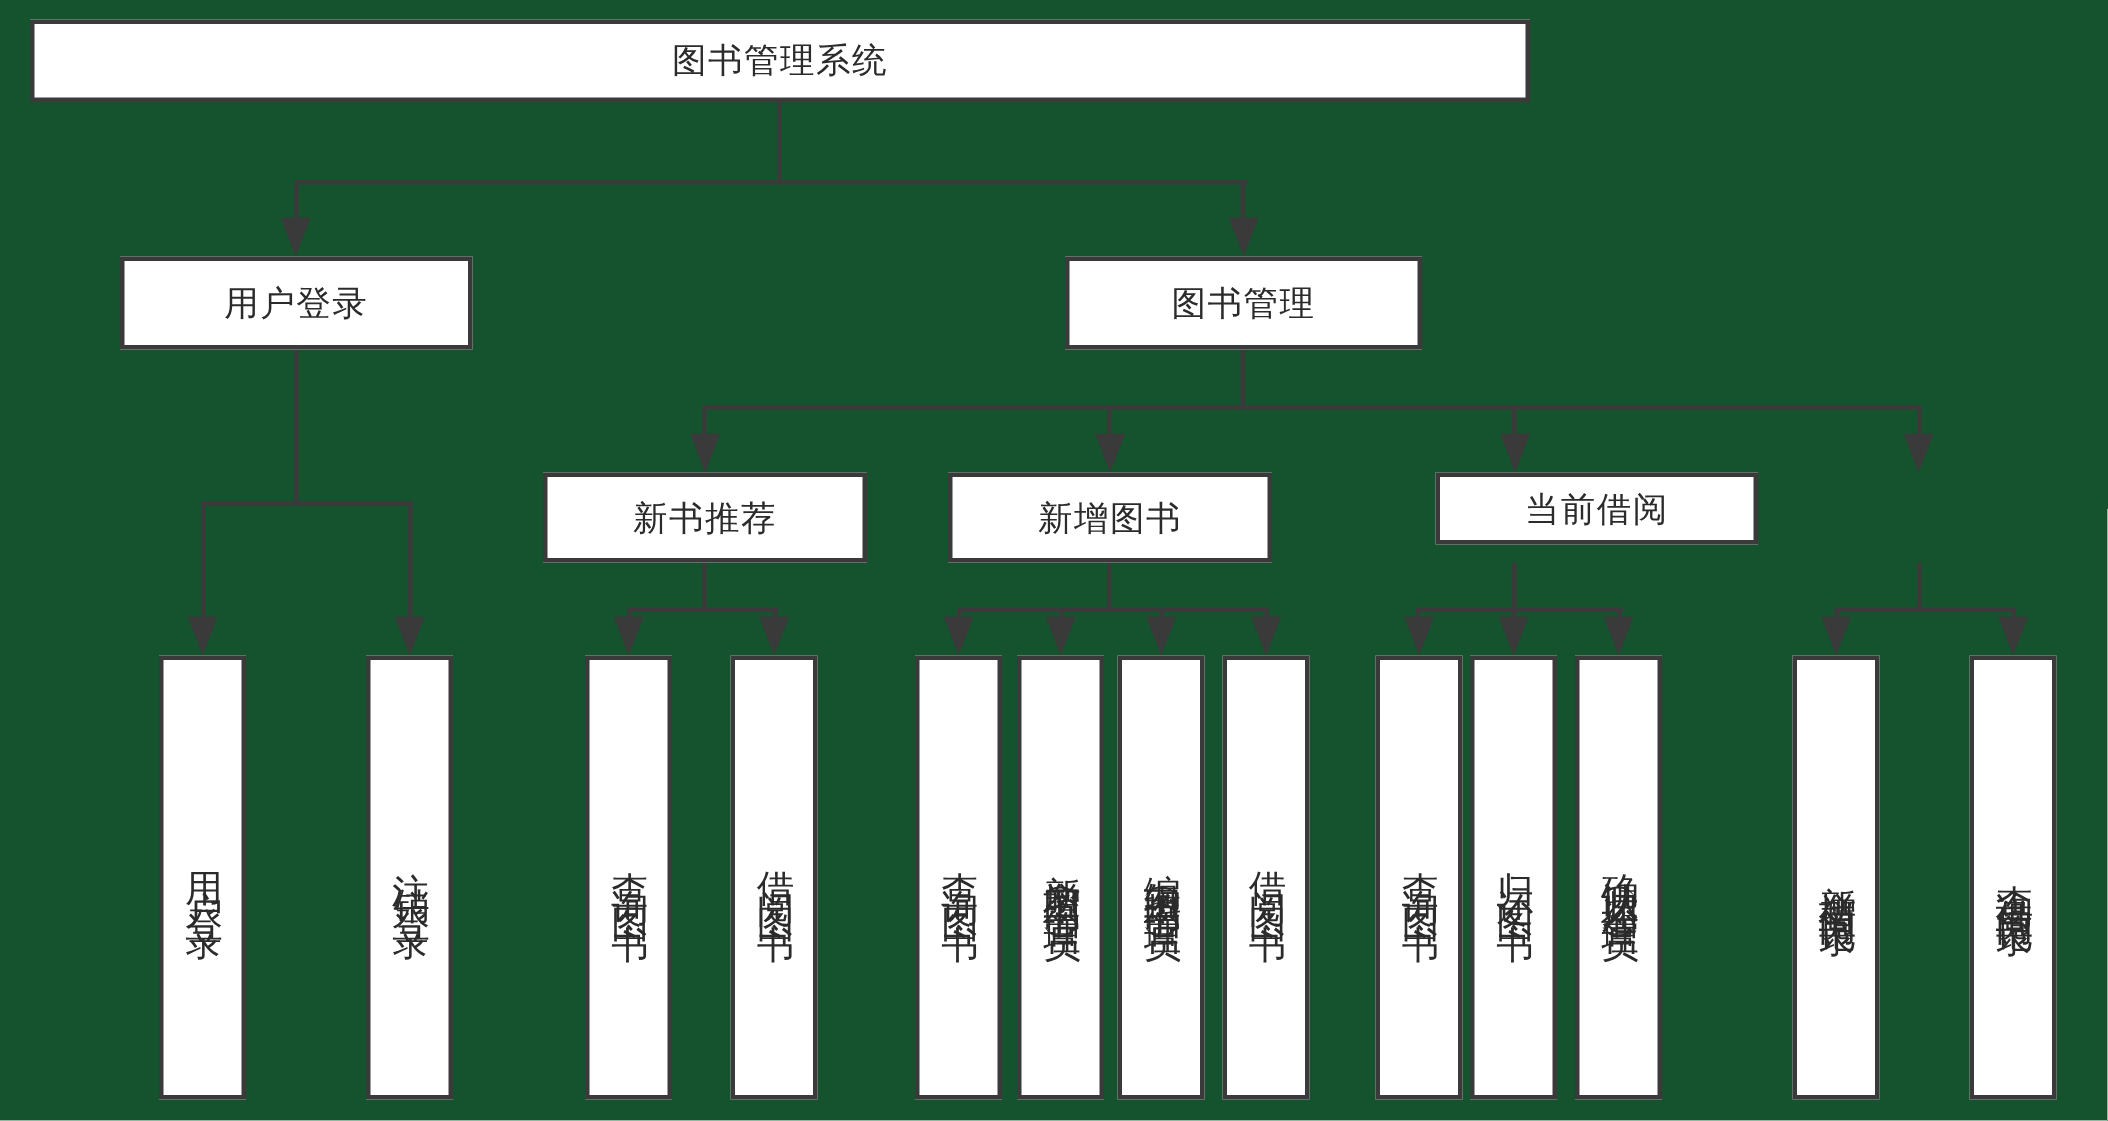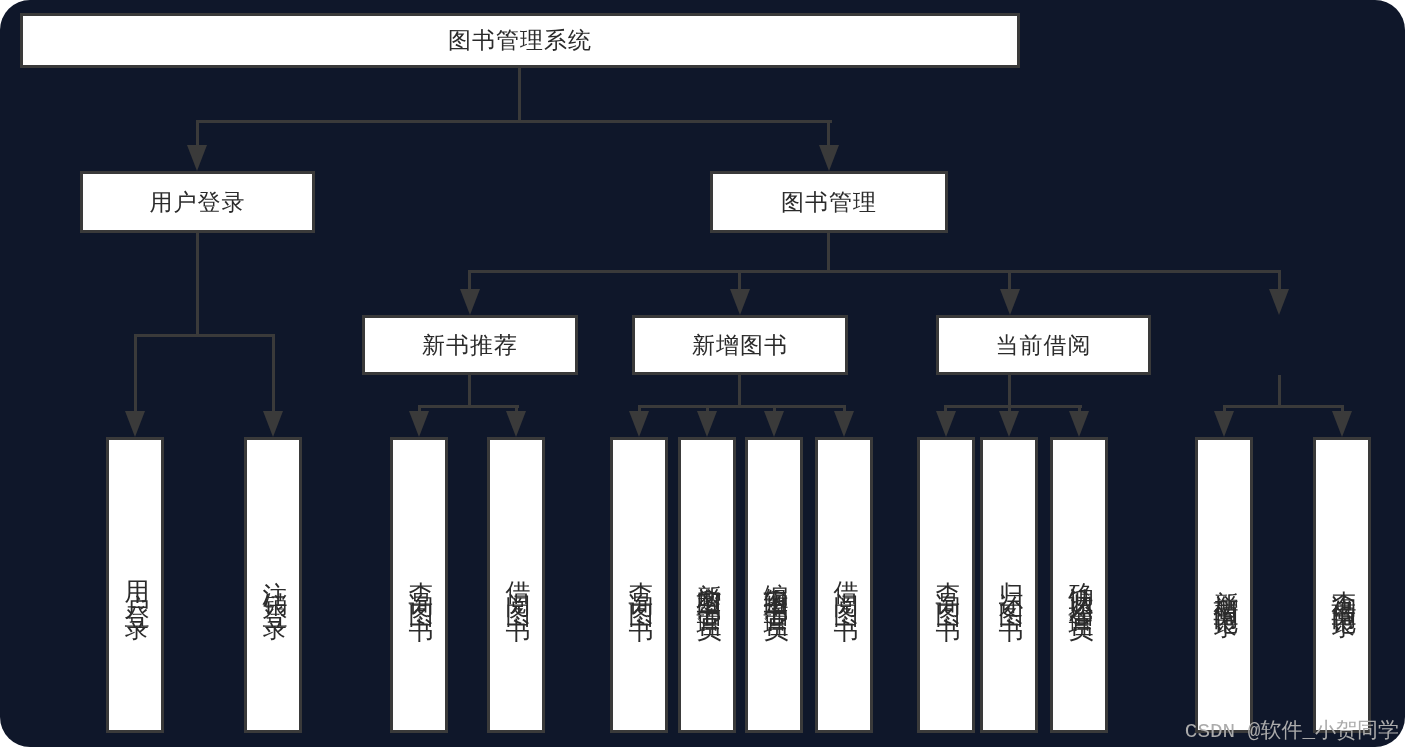--- a/index.html
+++ b/index.html
@@ -1,20 +1,19 @@
 <!DOCTYPE html>
 <html><head>
 <meta charset="utf-8">
 <style>
   html,body { margin:0; padding:0; background:#ffffff; }
   #canvas {
     position:relative; width:1405px; height:747px;
-    background:#0f172a; overflow:hidden;
-    font-family:Liberation Mono, monospace;
-    border-radius:30px;
+    background:#14532d; overflow:hidden;
+    font-family:Liberation Serif, serif;
   }
   .box {
     position:absolute; box-sizing:border-box;
     border:3px solid #3a3a3a; background:#ffffff;
     display:flex; align-items:center; justify-content:center;
     z-index:2;
   }
   .hlabel {
     font-size:23px; color:#2b2b2b; letter-spacing:1px; white-space:nowrap;
   }
@@ -111,21 +110,21 @@
   <div class="box" style="left:362px;top:315px;width:216px;height:60px">
     <span class="hlabel">新书推荐</span>
   </div>
 
   <div class="box" style="left:710px;top:171px;width:238px;height:62px">
     <span class="hlabel">图书管理</span>
   </div>
   <div class="box" style="left:632px;top:315px;width:216px;height:60px">
     <span class="hlabel">新增图书</span>
   </div>
-  <div class="box" style="left:936px;top:315px;width:215px;height:60px">
+  <div class="box" style="left:957px;top:315px;width:215px;height:48px">
     <span class="hlabel">当前借阅</span>
   </div>
 
   <div class="box vbox" style="left:106px;top:437px;width:58px;height:296px">
     <span class="vlabel">用户登录</span>
   </div>
   <div class="box vbox" style="left:244px;top:437px;width:58px;height:296px">
     <span class="vlabel">注销登录</span>
   </div>
 
@@ -159,15 +158,14 @@
     <span class="vlabel long">确认归还（管理员）</span>
   </div>
 
   <div class="box vbox" style="left:1195px;top:437px;width:58px;height:296px">
     <span class="vlabel long">新增借阅记录</span>
   </div>
   <div class="box vbox" style="left:1313px;top:437px;width:58px;height:296px">
     <span class="vlabel long">查询借阅记录</span>
   </div>
 
-  <div class="watermark">CSDN @软件_小贺同学</div>
 
 </div>
 
 </body></html>

